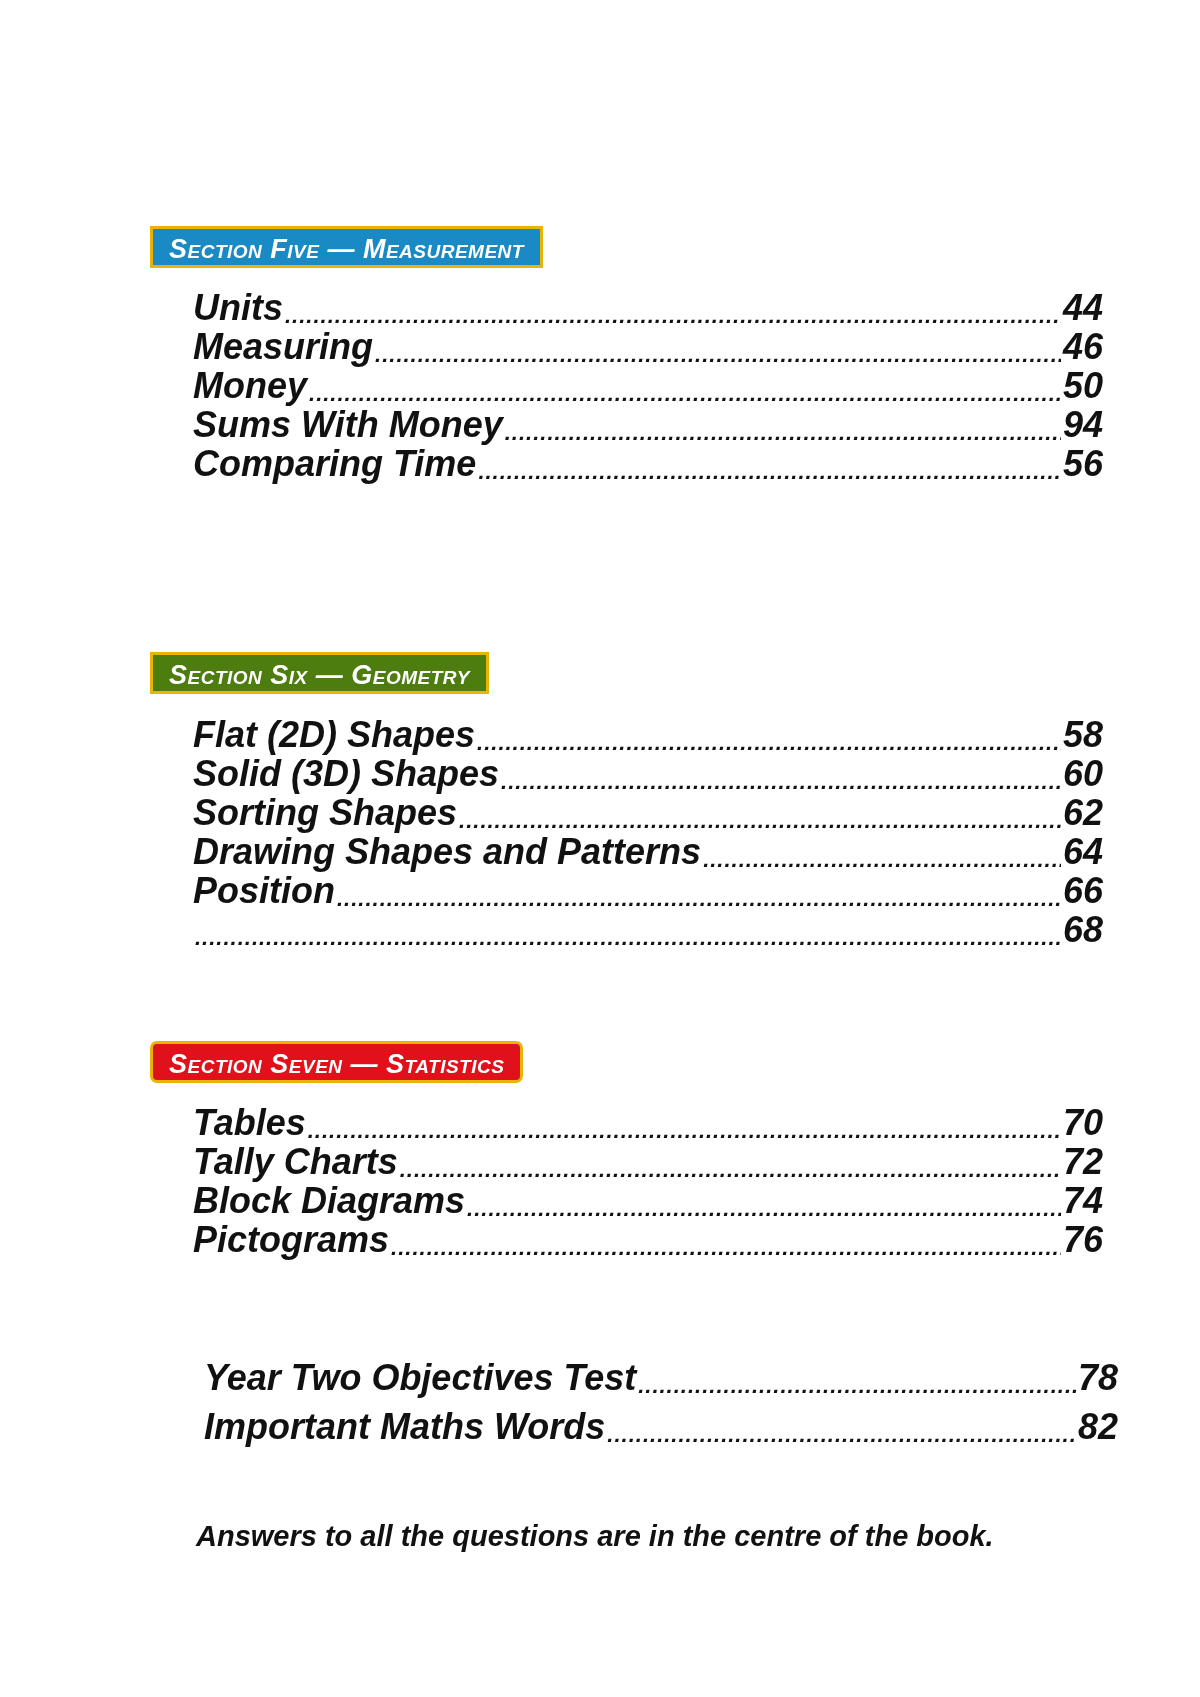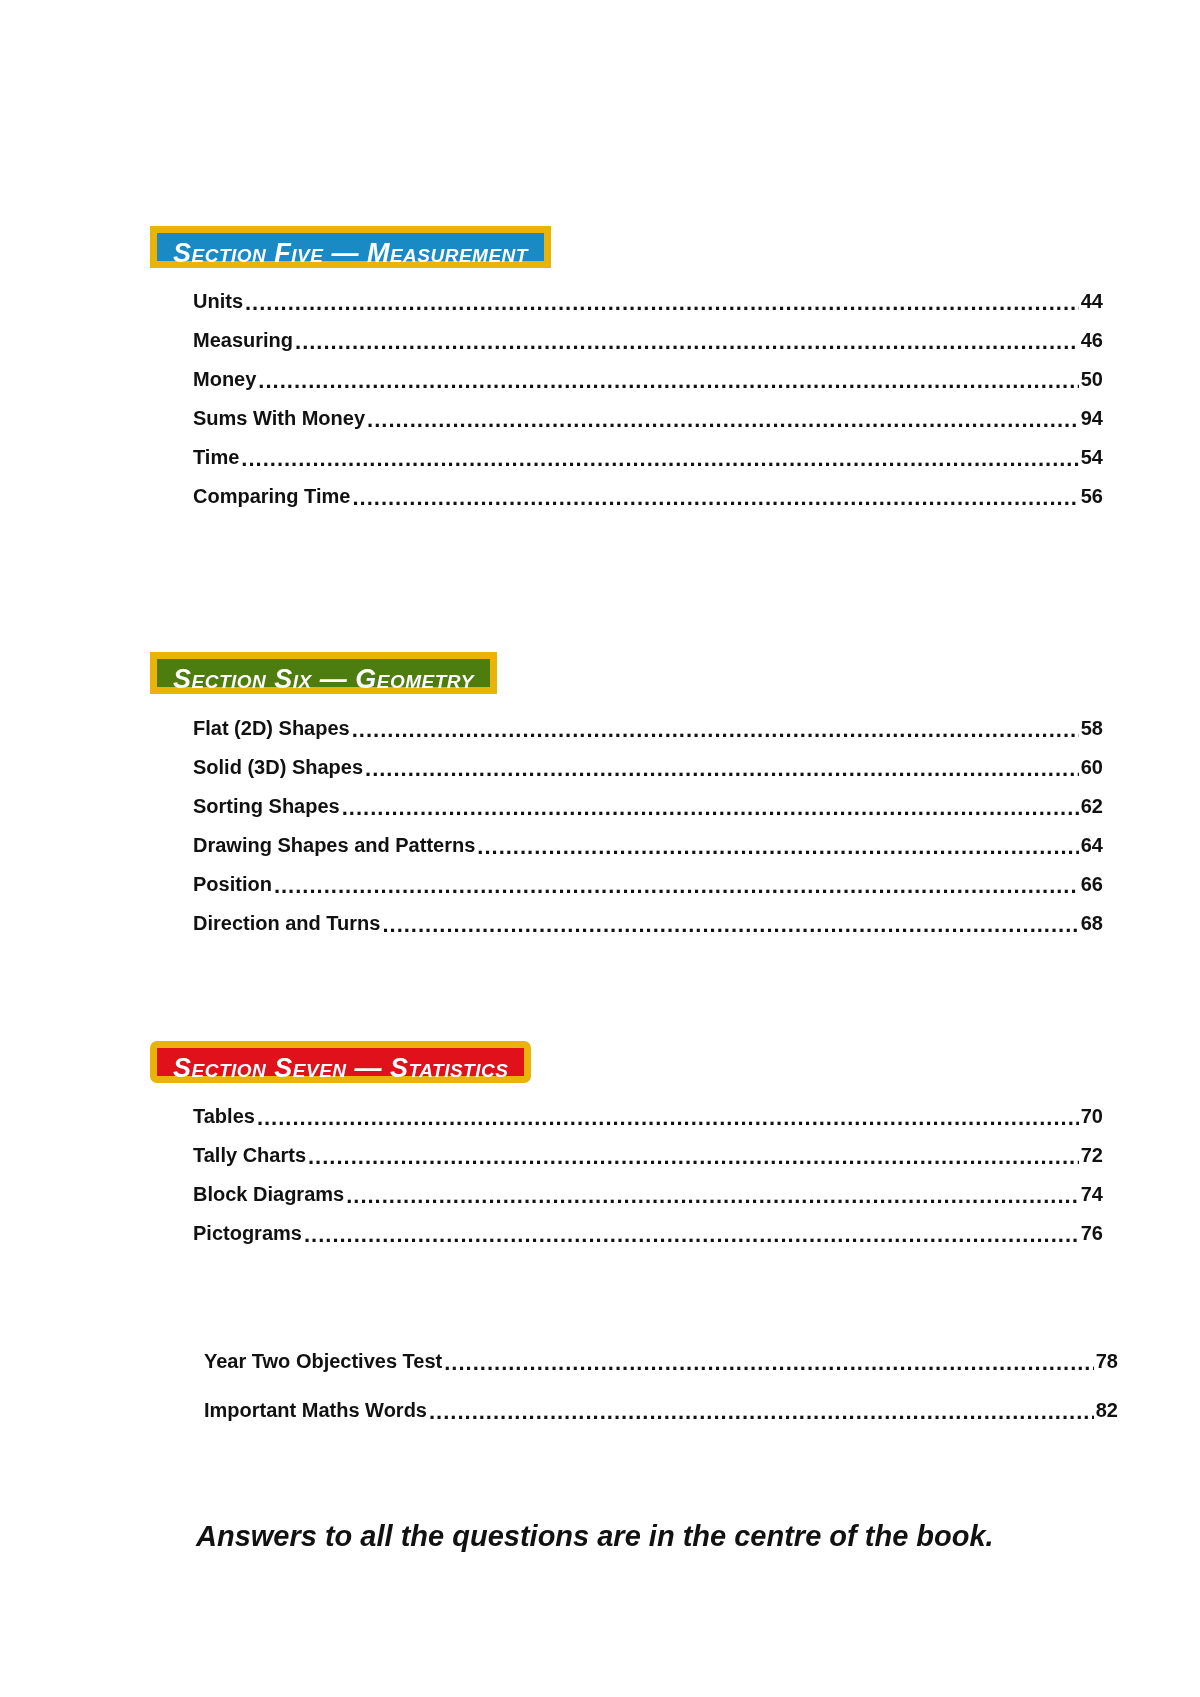--- a/index.html
+++ b/index.html
@@ -1,25 +1,25 @@
 <!DOCTYPE html>
 <html><head>
 <meta charset="utf-8">
 <style>
   html, body { margin:0; padding:0; background:#ffffff; }
   body { width:1200px; height:1697px; position:relative; overflow:hidden;
          font-family:"Liberation Sans", sans-serif; color:#111; }
   .section-header { position:absolute; left:150px; height:42px;
-                    border:7px solid #eab308; box-sizing:border-box;
+                    border:3px solid #eab308; box-sizing:border-box;
                     color:#fff; font-weight:bold; font-style:italic;
                     font-size:27px; line-height:40px; padding:0 16px;
                     font-variant:small-caps; letter-spacing:0.5px; white-space:nowrap; }
   .toc-list { position:absolute; left:193px; width:910px; }
-  .toc-row { display:flex; align-items:flex-start; height:39px;
-             font-size:20px; font-weight:bold; }
+  .toc-row { display:flex; align-items:flex-end; height:39px;
+             font-size:36px; font-weight:bold; font-style:italic; }
   .toc-title { white-space:nowrap; }
   .toc-dots { flex:1; overflow:hidden; white-space:nowrap; margin:0 2px;
               font-size:22px; letter-spacing:1px; }
   .toc-dots::before { content:"........................................................................................................................................................................................................"; }
   .toc-page { white-space:nowrap; }
   .extra-list { position:absolute; left:204px; width:914px; }
   .extra-list .toc-row { height:49px; }
   .note { position:absolute; left:196px; top:1520px; font-size:29px;
           font-weight:bold; font-style:italic; white-space:nowrap; }
 </style>
@@ -42,25 +42,20 @@
       <span class="toc-title">Money</span>
       <span class="toc-dots"></span>
       <span class="toc-page">50</span>
     </div>
   <div class="toc-row">
       <span class="toc-title">Sums With Money</span>
       <span class="toc-dots"></span>
       <span class="toc-page">94</span>
     </div>
   <div class="toc-row">
-      <span class="toc-title">Time</span>
-      <span class="toc-dots"></span>
-      <span class="toc-page">54</span>
-    </div>
-  <div class="toc-row">
       <span class="toc-title">Comparing Time</span>
       <span class="toc-dots"></span>
       <span class="toc-page">56</span>
     </div>
 </div>
 
 <div class="section-header" style="top:652px;background:#4d7c0f;">Section Six — Geometry</div>
 <div class="toc-list" style="top:717px;">
   <div class="toc-row">
       <span class="toc-title">Flat (2D) Shapes</span>
@@ -81,21 +76,20 @@
       <span class="toc-title">Drawing Shapes and Patterns</span>
       <span class="toc-dots"></span>
       <span class="toc-page">64</span>
     </div>
   <div class="toc-row">
       <span class="toc-title">Position</span>
       <span class="toc-dots"></span>
       <span class="toc-page">66</span>
     </div>
   <div class="toc-row">
-      <span class="toc-title">Direction and Turns</span>
       <span class="toc-dots"></span>
       <span class="toc-page">68</span>
     </div>
 </div>
 
 <div class="section-header" style="top:1041px;background:#e0111b;border-radius:7px;">Section Seven — Statistics</div>
 <div class="toc-list" style="top:1105px;">
   <div class="toc-row">
       <span class="toc-title">Tables</span>
       <span class="toc-dots"></span>

